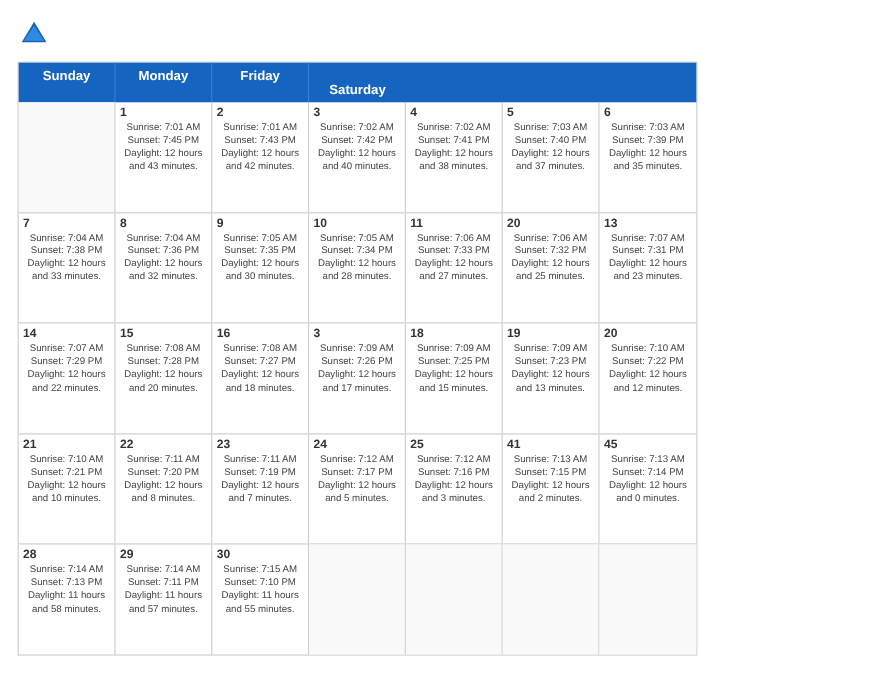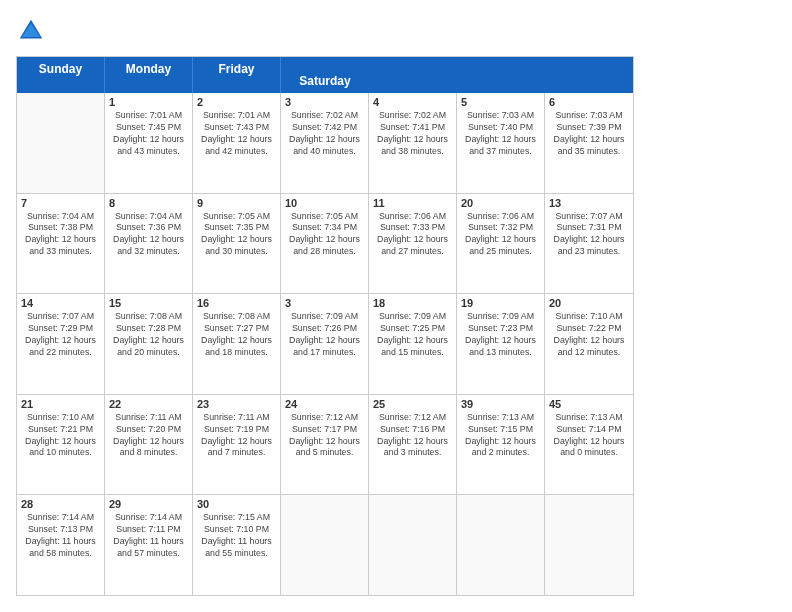--- a/index.html
+++ b/index.html
@@ -313,21 +313,21 @@
 and 5 minutes.</div>
           </div>
           <div class="cal-cell">
             <div class="day-num">25</div>
             <div class="day-info" style="white-space: pre-line;">Sunrise: 7:12 AM
 Sunset: 7:16 PM
 Daylight: 12 hours
 and 3 minutes.</div>
           </div>
           <div class="cal-cell">
-            <div class="day-num">39</div>
+            <div class="day-num">41</div>
             <div class="day-info" style="white-space: pre-line;">Sunrise: 7:13 AM
 Sunset: 7:15 PM
 Daylight: 12 hours
 and 2 minutes.</div>
           </div>
           <div class="cal-cell">
             <div class="day-num">45</div>
             <div class="day-info" style="white-space: pre-line;">Sunrise: 7:13 AM
 Sunset: 7:14 PM
 Daylight: 12 hours

